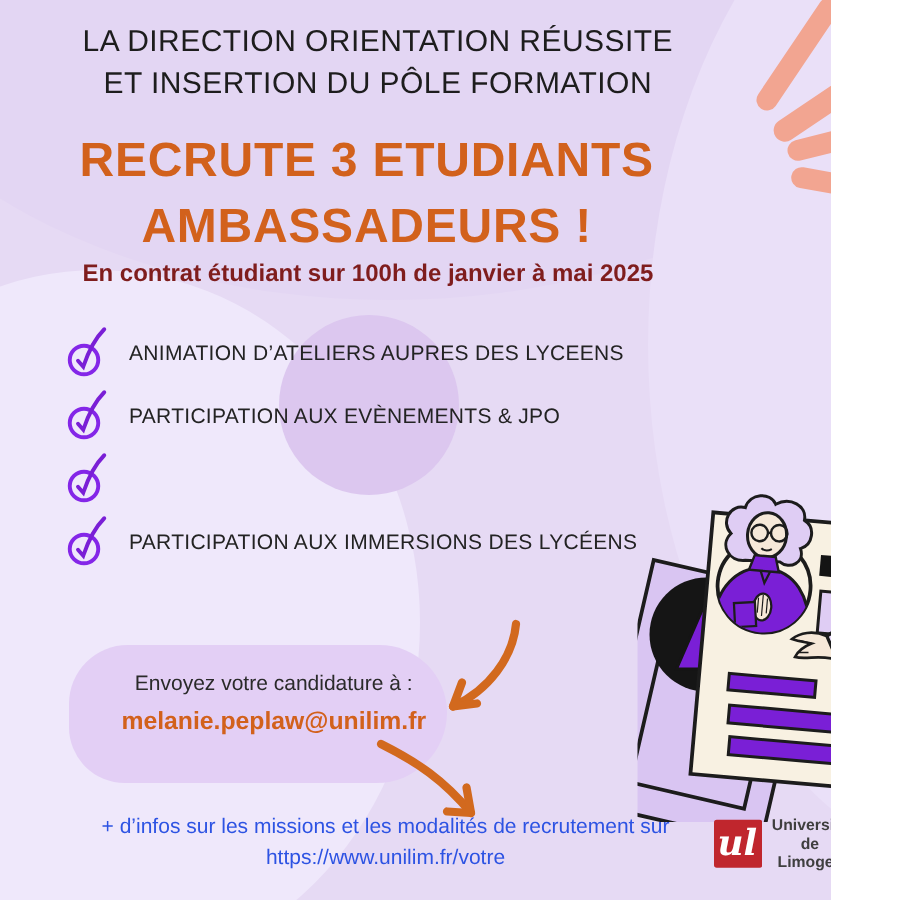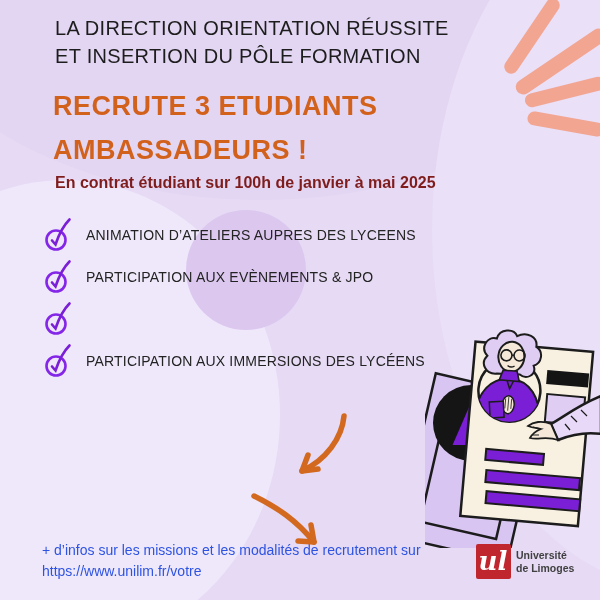--- a/index.html
+++ b/index.html
@@ -1,39 +1,40 @@
 <!DOCTYPE html>
 <html><head>
 <meta charset="utf-8">
 <style>
   html,body{margin:0;padding:0;}
   .poster{
-    position:relative; width:600px; height:600px; overflow:hidden;
+    position:relative; width:554px; height:600px; overflow:hidden;
     background:#e6daf4;
     font-family:"Liberation Sans", sans-serif;
+    text-align:center;
   }
   .blob{position:absolute; border-radius:50%; z-index:0;}
   .blob-left{left:-150px; top:180px; width:430px; height:470px; background:#efe8fb;}
   .blob-right{left:432px; top:-130px; width:500px; height:720px; background:#eae0f8;}
   .blob-top{left:-120px; top:-300px; width:760px; height:500px; background:#e3d6f3;}
   .circle-center{left:186px; top:210px; width:120px; height:120px; background:#dcc7ef;}
   .ray{position:absolute; border-radius:999px; background:#f2a591; z-index:0;}
   .ray1{left:488px; top:29px;  width:88px;  height:14px; transform:rotate(-56deg);}
   .ray2{left:508px; top:54px;  width:106px; height:15px; transform:rotate(-34deg);}
   .ray3{left:524px; top:85px;  width:82px;  height:14px; transform:rotate(-14deg);}
   .ray4{left:527px; top:117px; width:78px;  height:14px; transform:rotate(10deg);}
 
   .org-title{
     position:absolute; left:55px; top:14px; z-index:1;
     font-size:20px; line-height:28px; letter-spacing:.3px;
     color:#1d1d1d; font-weight:400;
   }
   .headline{
     position:absolute; left:53px; top:84px; z-index:1;
-    font-size:27px; line-height:44px; letter-spacing:.5px;
+    font-size:32px; line-height:44px; letter-spacing:.5px;
     color:#d2611c; font-weight:800;
   }
   .subtitle{
     position:absolute; left:55px; top:174px; z-index:1;
     font-size:16px; color:#7f1d1d; font-weight:700;
   }
   .missions{position:absolute; left:44px; top:216px; z-index:1;}
   .mission-row{display:flex; align-items:flex-start; margin-bottom:6px;}
   .mission-row .check{width:30px; height:36px; flex:0 0 30px; margin-right:12px;}
   .mission-label{
@@ -107,20 +108,24 @@
     </div>
     <div class="mission-row">
       <svg class="check" viewBox="0 0 30 36">
         <circle cx="12" cy="24" r="9.5" fill="none" stroke="#8426e8" stroke-width="2.6"></circle>
         <path d="M8,24.5 L11.5,28.5 C14,21 19,10 25.5,3.5" fill="none" stroke="#7a1fd6" stroke-width="2.6" stroke-linecap="round"></path>
       </svg>
       <div class="mission-label">PARTICIPATION AUX IMMERSIONS DES LYCÉENS</div>
     </div>
   </div>
 
+  <div class="bubble">
+    <div class="bubble-prompt">Envoyez votre candidature à :</div>
+    <a class="bubble-email" href="#">melanie.peplaw@unilim.fr</a>
+  </div>
 
   <svg class="arrow-svg" style="left:288px; top:408px;" width="64" height="74" viewBox="0 0 64 74">
     <path d="M56,8 C54,30 38,52 14,63" fill="none" stroke="#d2691e" stroke-width="5.5" stroke-linecap="round"></path>
     <path d="M14,63 L30,61 M14,63 L20,47" fill="none" stroke="#d2691e" stroke-width="5.5" stroke-linecap="round"></path>
   </svg>
   <svg class="arrow-svg" style="left:248px; top:490px;" width="78" height="62" viewBox="0 0 78 62">
     <path d="M6,6 C30,18 48,30 66,52" fill="none" stroke="#d2691e" stroke-width="5.5" stroke-linecap="round"></path>
     <path d="M66,52 L50,51 M66,52 L63,35" fill="none" stroke="#d2691e" stroke-width="5.5" stroke-linecap="round"></path>
   </svg>
 

